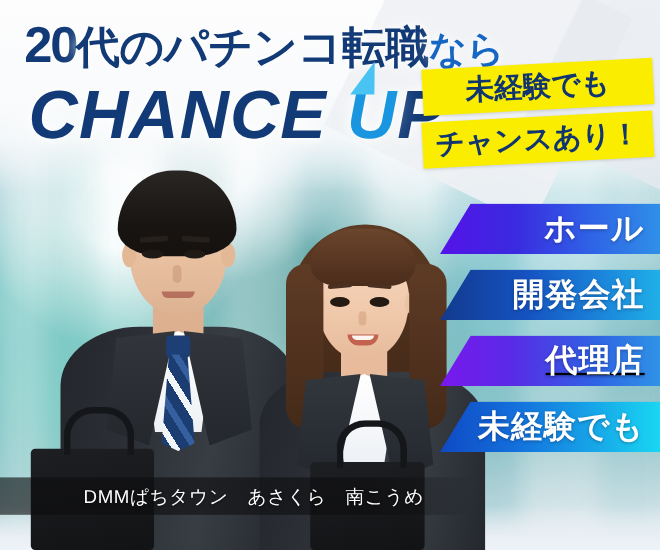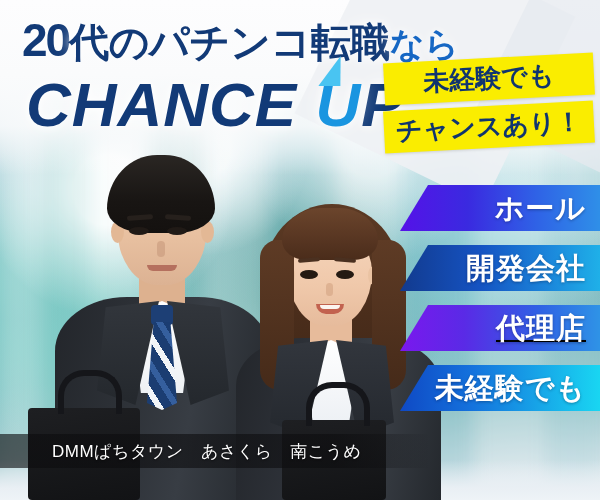--- a/index.html
+++ b/index.html
@@ -245,20 +245,21 @@
   .credit{
     position:absolute;left:0;bottom:32px;z-index:25;
     width:430px;height:34px;
     background:linear-gradient(90deg,rgba(12,12,14,.62) 0%,rgba(12,12,14,.58) 78%,rgba(12,12,14,0) 100%);
     display:flex;align-items:center;
   }
   .credit span{
     color:#fff;font-size:17px;font-weight:400;letter-spacing:.5px;
     padding-left:52px;white-space:pre;
     text-shadow:0 1px 2px rgba(0,0,0,.6);
+    margin-left:24px;
   }
 </style>
 </head>
 <body>
 
 <div id="banner">
 
   <div class="bg-base"></div>
   <div class="bg-stripes"></div>
   <div class="bg-top-wash"></div>

